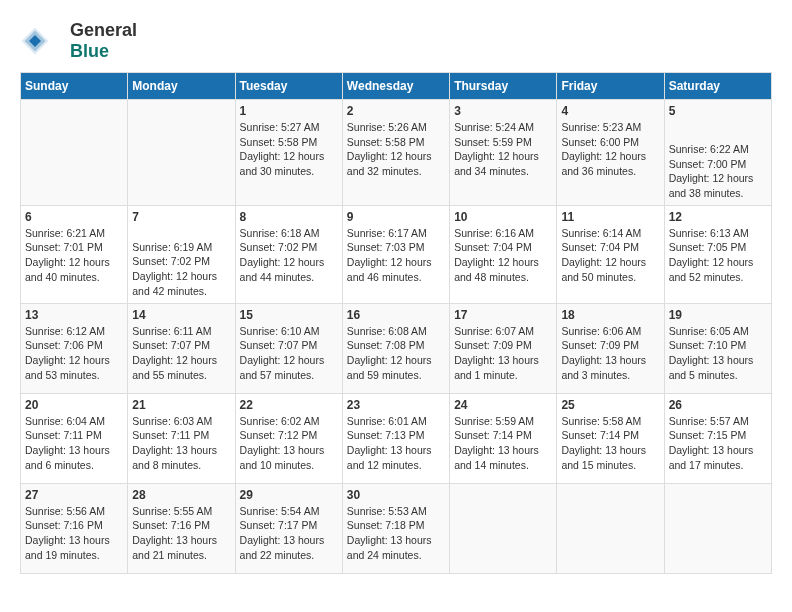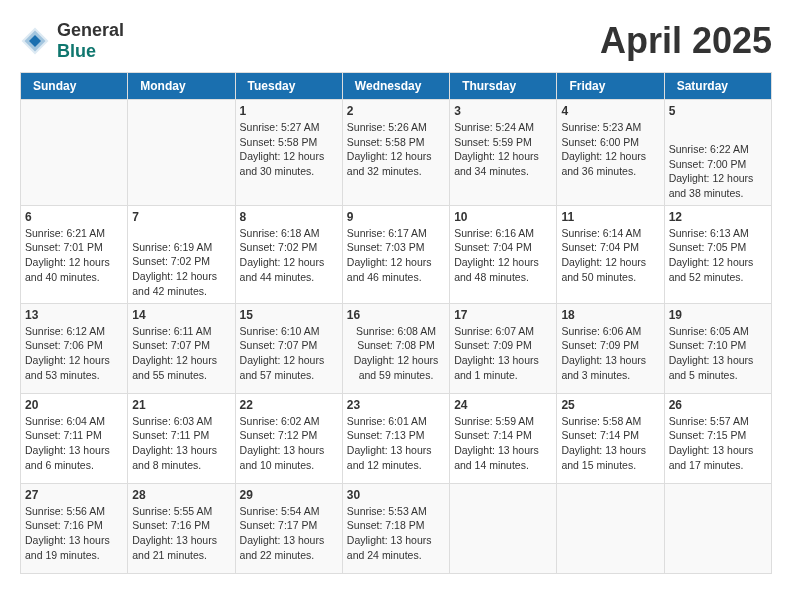--- a/index.html
+++ b/index.html
@@ -12,21 +12,21 @@
     }
     .header {
       display: flex;
       justify-content: space-between;
       align-items: flex-start;
       margin-bottom: 10px;
     }
     .logo {
       display: flex;
       align-items: center;
-      gap: 7px;
+      gap: 20px;
     }
     .logo-icon {
       width: 30px;
       height: 30px;
     }
     .title-block {
       text-align: right;
     }
     .month-title {
       font-size: 36px;
@@ -40,21 +40,21 @@
     table {
       width: 100%;
       border-collapse: collapse;
       table-layout: fixed;
     }
     thead th {
       background-color: #1a6faf;
       color: #fff;
       font-size: 12px;
       font-weight: bold;
-      padding: 6px 12px;
+      padding: 6px 4px;
       text-align: left;
       border: 1px solid #ddd;
     }
     tbody td {
       vertical-align: top;
       padding: 4px;
       border: 1px solid #ddd;
       font-size: 10.5px;
       color: #333;
       background: #fff;
@@ -84,21 +84,20 @@
       <polygon points="20,2 38,20 20,38 2,20" fill="#1a6faf" opacity="0.15"></polygon>
       <polygon points="20,6 34,20 20,34 6,20" fill="#1a6faf" opacity="0.3"></polygon>
       <polygon points="20,12 28,20 20,28 12,20" fill="#1a6faf"></polygon>
     </svg>
     <div>
       <span style="font-size:18px;font-weight:bold;color:#333;">General</span><br>
       <span style="font-size:18px;font-weight:bold;color:#0f766e;">Blue</span>
     </div>
   </div>
   <div class="title-block">
-    <div class="month-title">April 2025</div>
   </div>
 </div>
 
 <table>
   <thead>
     <tr>
     <th>Sunday</th>
         <th>Monday</th>
         <th>Tuesday</th>
         <th>Wednesday</th>
@@ -215,21 +214,21 @@
         </td>
         <td>
           <span class="day-number">15</span>
           <div class="cell-content" style="white-space: pre-line;">Sunrise: 6:10 AM
 Sunset: 7:07 PM
 Daylight: 12 hours
 and 57 minutes.</div>
         </td>
         <td>
           <span class="day-number">16</span>
-          <div class="cell-content" style="white-space: pre-line; text-align: center;">Sunrise: 6:08 AM
+          <div class="cell-content" style="white-space: pre-line;">Sunrise: 6:08 AM
 Sunset: 7:08 PM
 Daylight: 12 hours
 and 59 minutes.</div>
         </td>
         <td>
           <span class="day-number">17</span>
           <div class="cell-content" style="white-space: pre-line;">Sunrise: 6:07 AM
 Sunset: 7:09 PM
 Daylight: 13 hours
 and 1 minute.</div>

